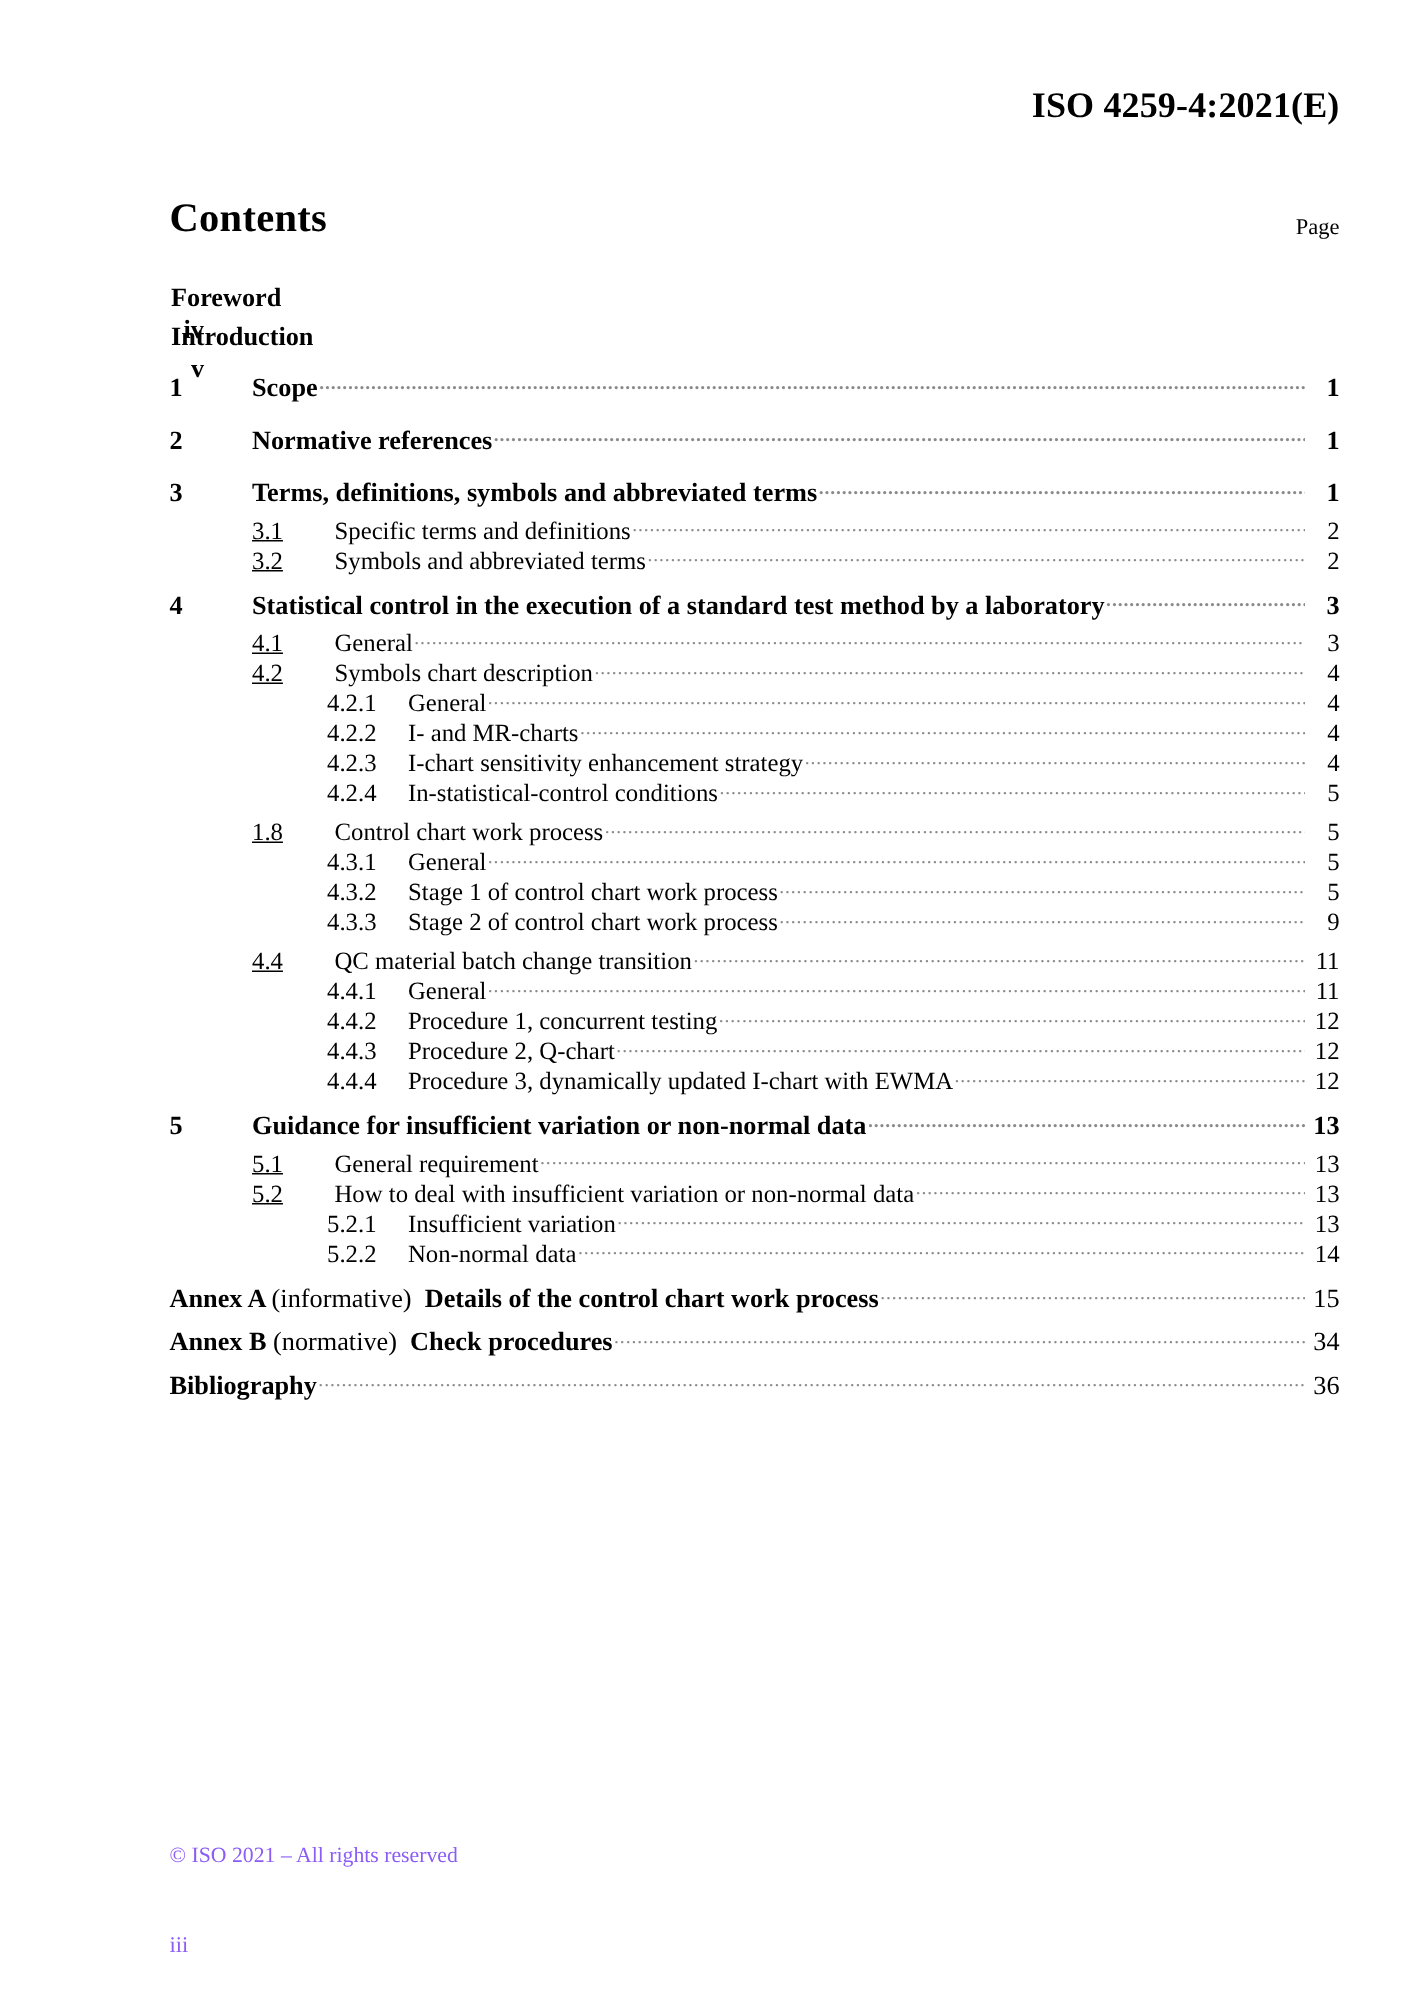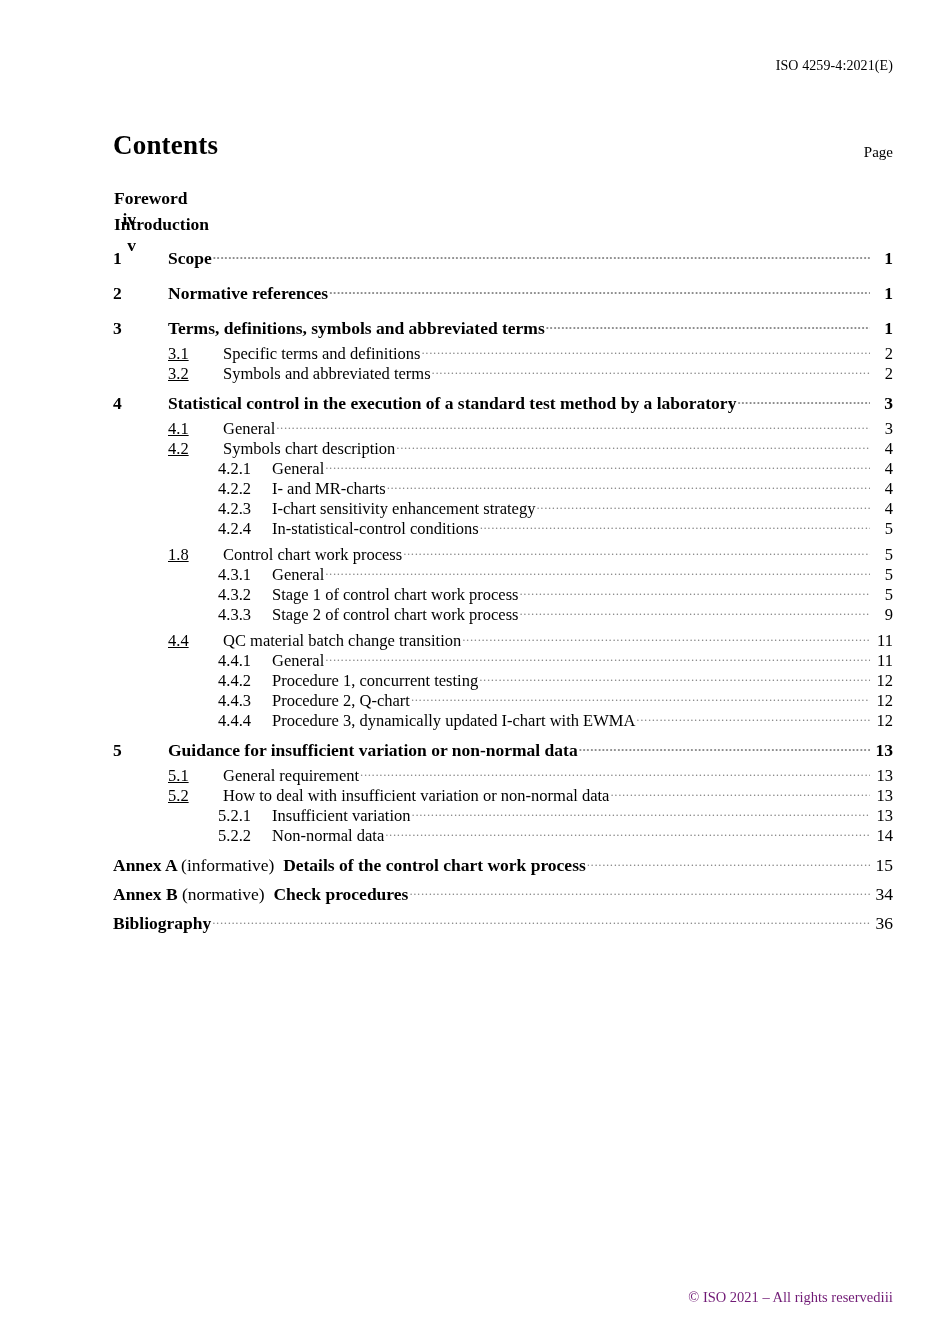--- a/index.html
+++ b/index.html
@@ -19,22 +19,22 @@
     overflow: hidden;
   }
 
   
   .doc-header {
     position: absolute;
     top: 58px;
     left: 0;
     width: 893px;
     text-align: right;
-    font-size: 14px;
-    font-weight: normal;
+    font-size: 24px;
+    font-weight: bold;
     letter-spacing: 0.1px;
   }
 
   
   .contents-row {
     position: absolute;
     top: 130px;
     left: 113px;
     width: 780px;
     display: flex;
@@ -164,26 +164,27 @@
   .gap-sm { height: 6px; }
   .gap-md { height: 9px; }
 
   
   .footer {
     position: absolute;
     bottom: 38px;
     left: 113px;
     width: 780px;
     display: flex;
-    justify-content: flex-end;
+    justify-content: center;
     align-items: baseline;
     font-size: 14.5px;
-    color: #701a75;
-  }
-  .footer .folio { font-size: 15px; }
+    color: #8b5cf6;
+    flex-direction: column;
+  }
+  .footer .folio { font-size: 15px; margin-top: 43px; }
 </style>
 </head>
 <body>
 
 <div class="page">
 
   <div class="doc-header">ISO 4259-4:2021(E)</div>
 
   <div class="contents-row">
     <div class="contents-title">Contents</div>

